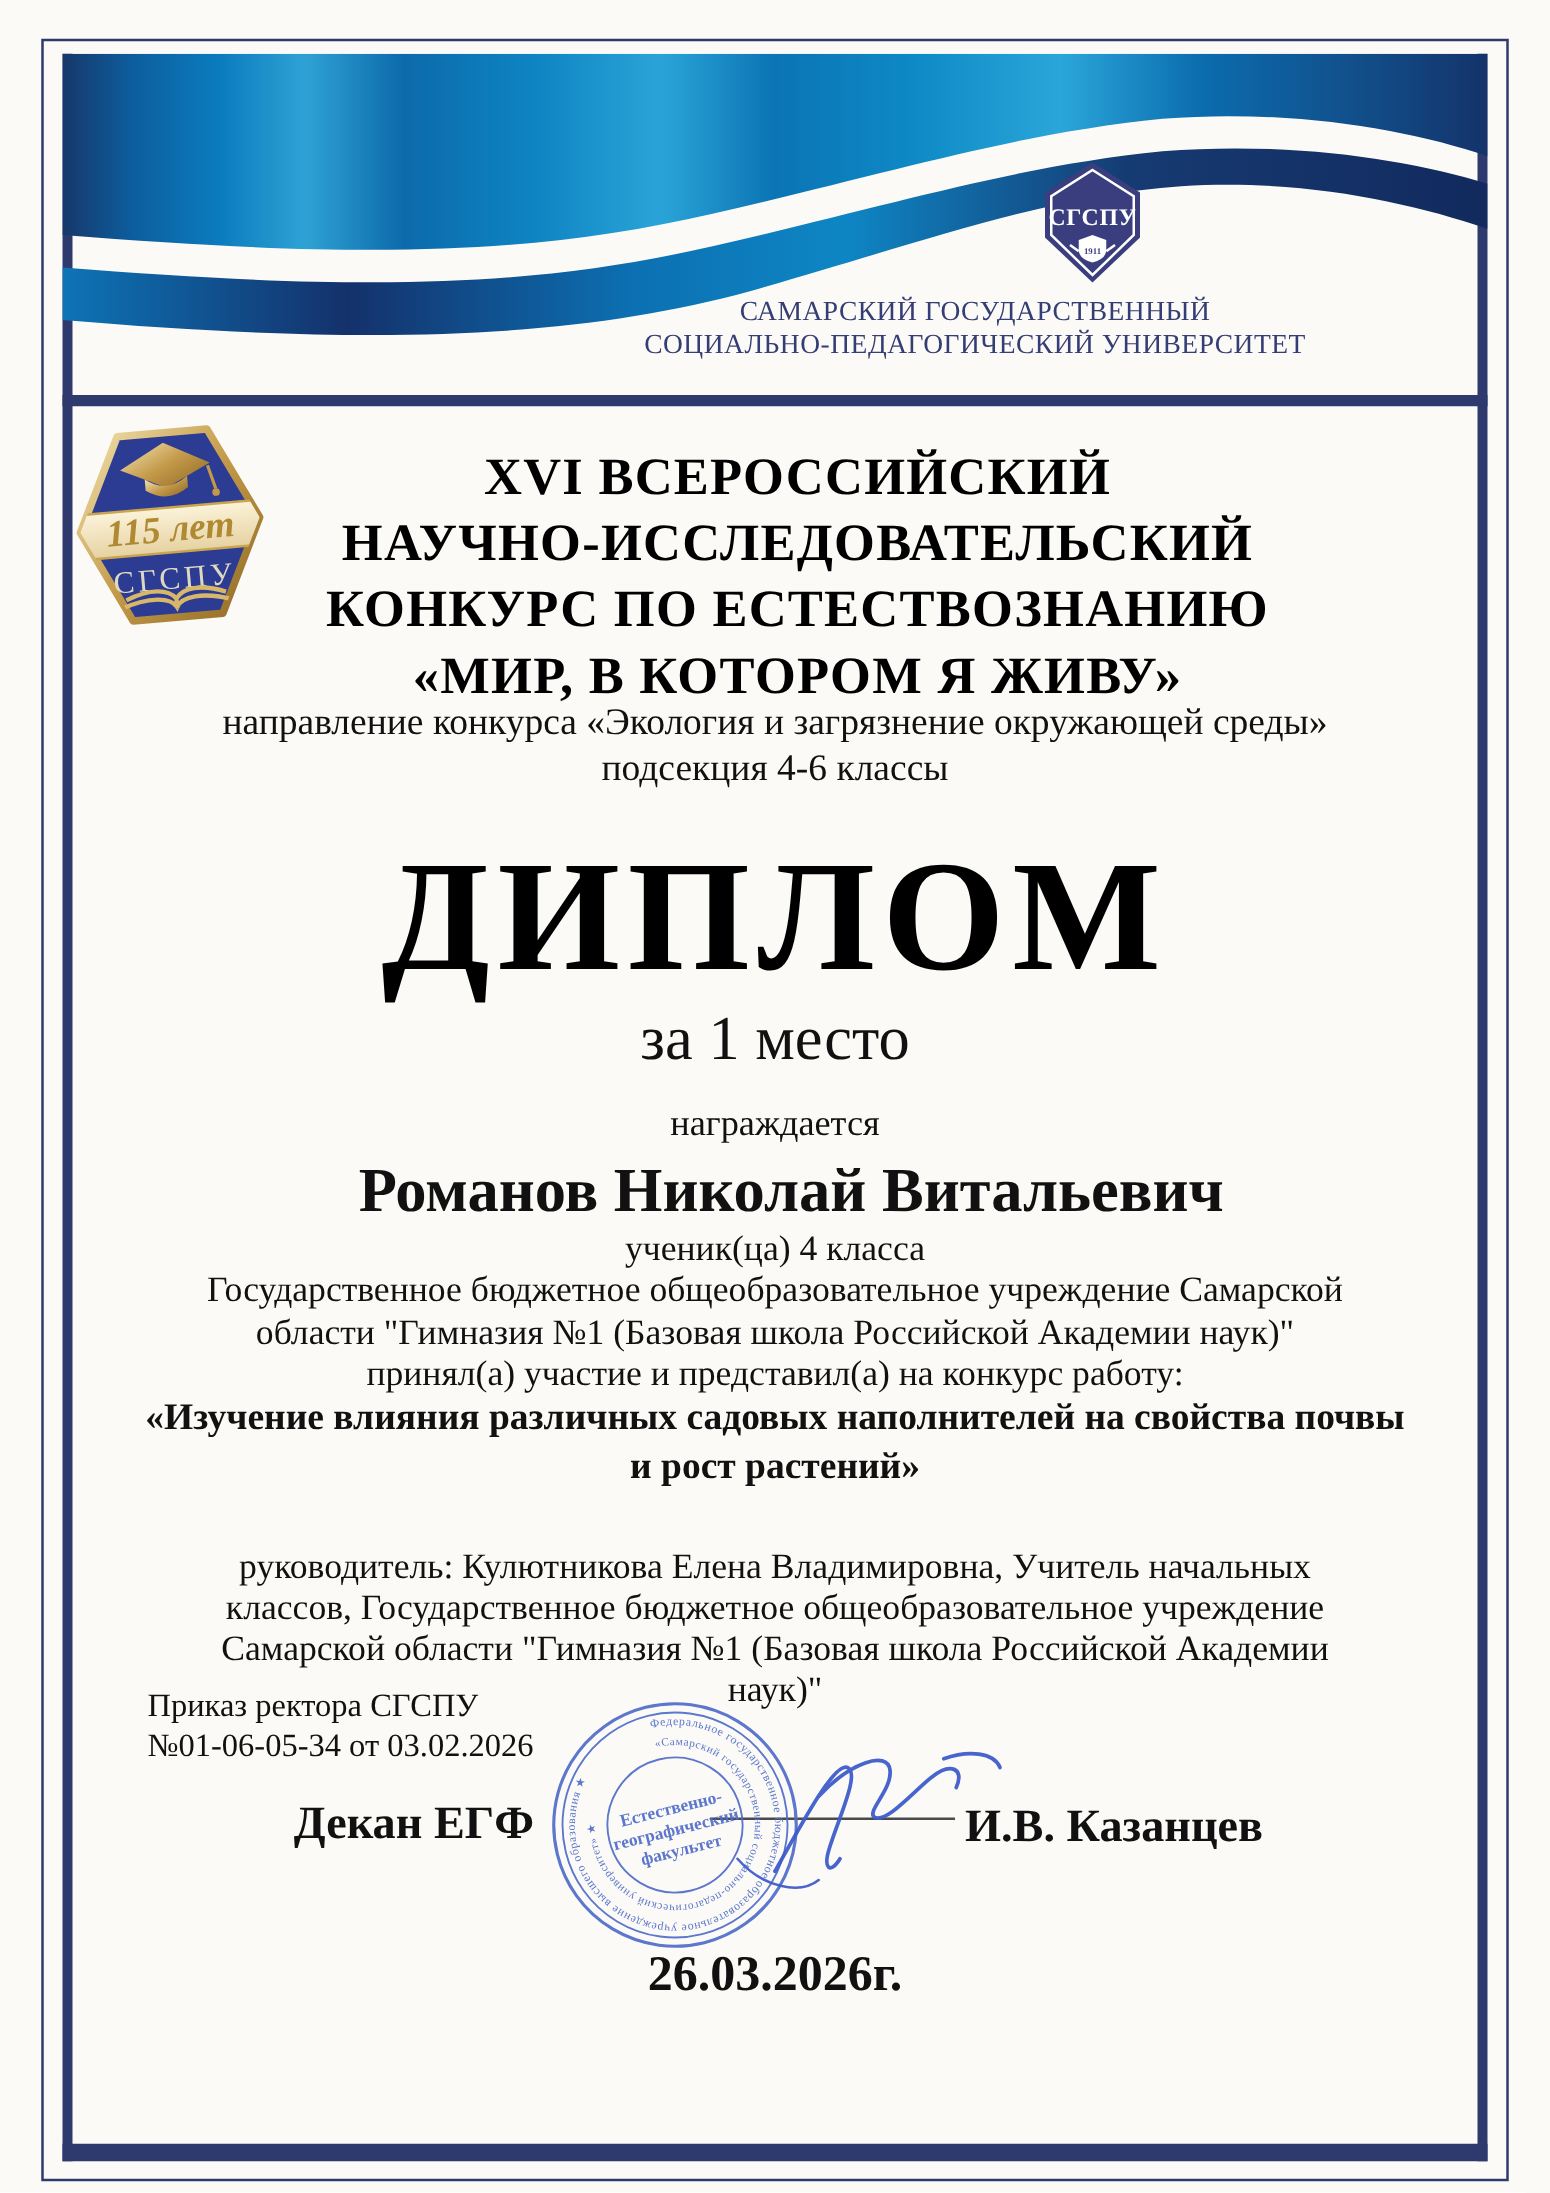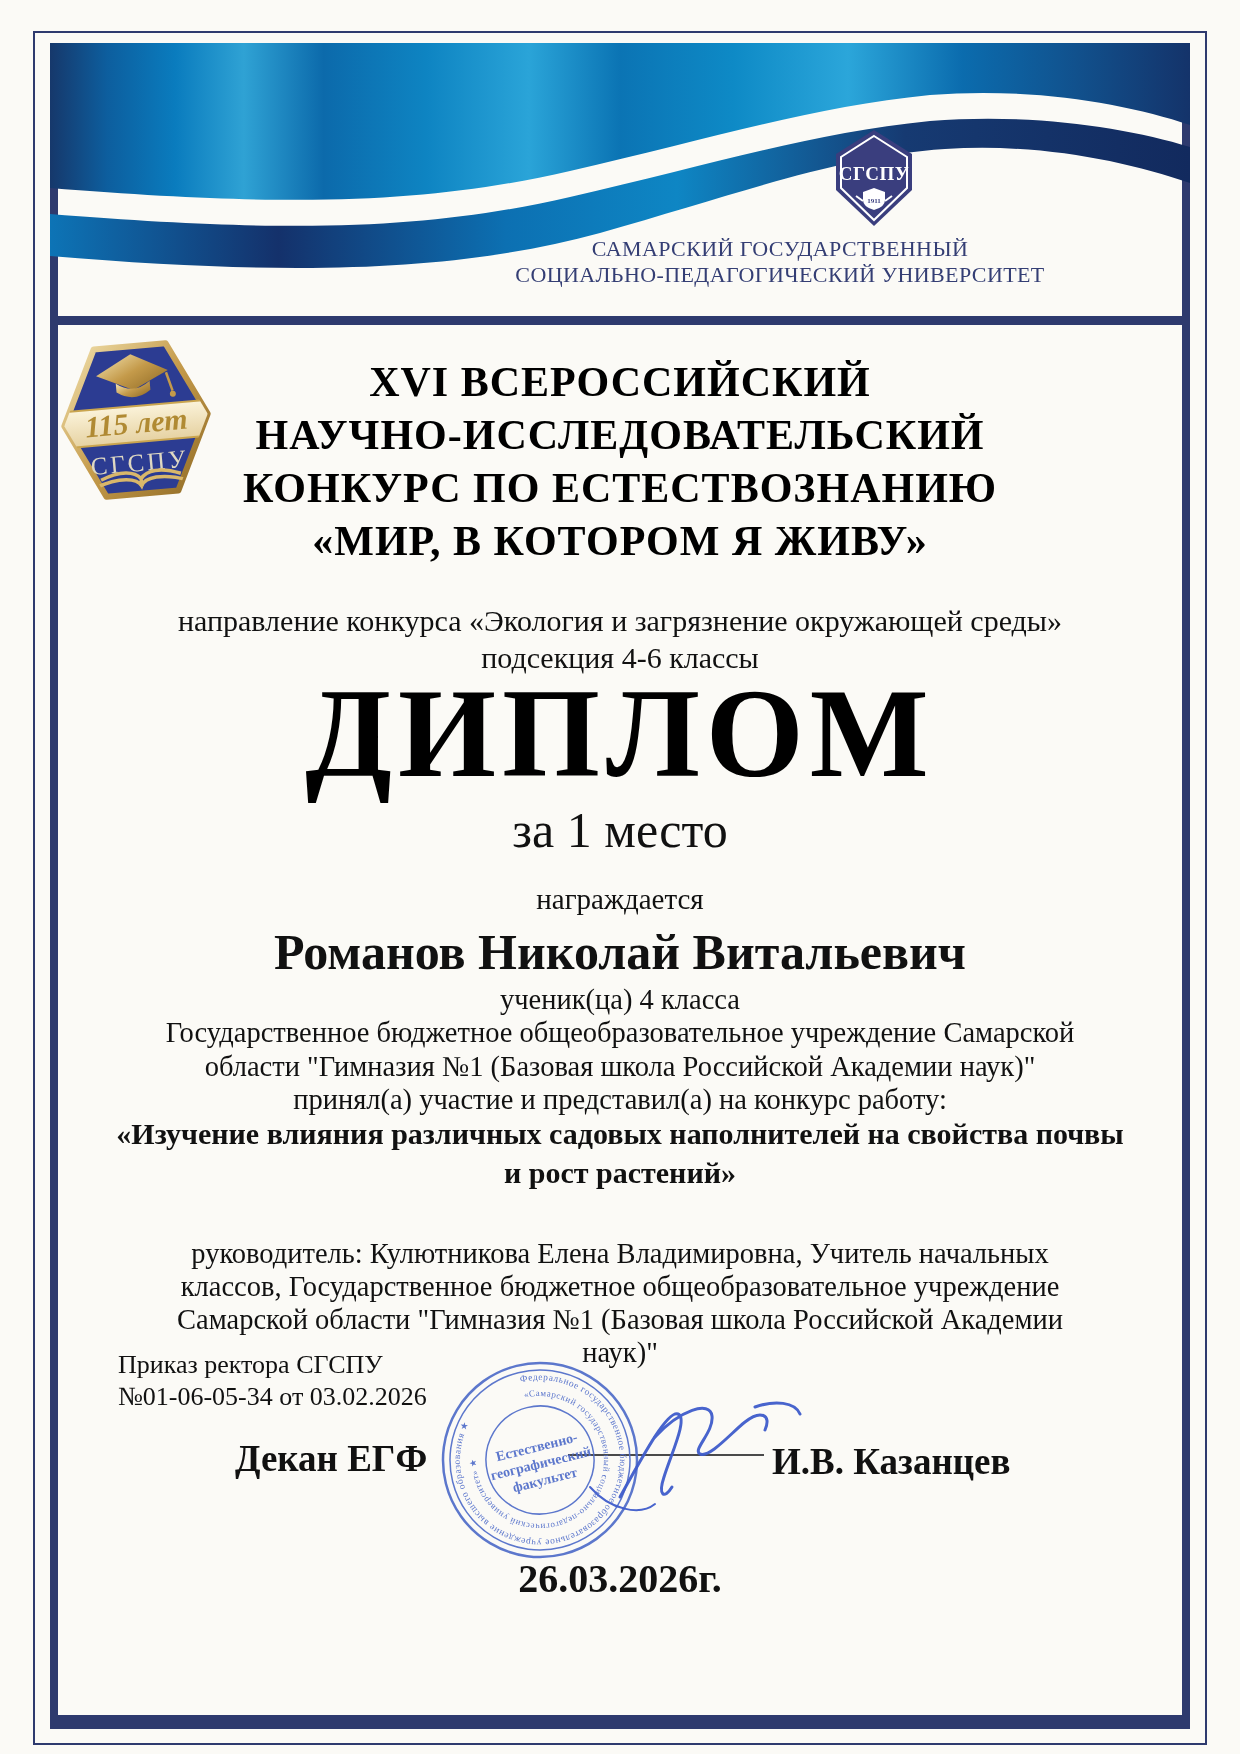--- a/index.html
+++ b/index.html
@@ -27,26 +27,26 @@
   .header-wave{ left:50px; top:43px; width:1140px; height:267px; }
   .university-emblem{ left:828px; top:128px; width:92px; height:100px; }
   .university-name{
     left:420px; top:236px; width:720px; text-align:center;
     font-weight:400; font-size:22px; line-height:26px;
     color:#343e74; letter-spacing:.4px;
   }
   .anniversary-badge{ left:60px; top:330px; width:152px; height:180px; z-index:3;}
   
   .cblock{ left:50px; width:1140px; text-align:center; }
-  .contest-title{ top:356px; font-weight:700; font-size:42px; line-height:53px; letter-spacing:1px; color:#000;}
-  .direction-block{ top:602px; font-size:30px; line-height:37px; }
+  .contest-title{ top:356px; font-weight:700; font-size:42px; line-height:53px; letter-spacing:1px; color:#000;padding-left:18px;}
+  .direction-block{ top:559px; font-size:30px; line-height:37px; }
   .diploma-title{ top:655px; font-weight:700; font-size:126px; line-height:158px; letter-spacing:6px; color:#000;text-align:center;}
   .diploma-place{ top:801px; font-weight:400; font-size:50px; line-height:58px; }
   .awarded-label{ top:882px; font-size:29px; line-height:34px; }
-  .recipient-name{ top:923px; font-weight:700; font-size:50px; line-height:58px; }
+  .recipient-name{ top:923px; font-weight:700; font-size:50px; line-height:58px;padding-left:13px; }
   .body-block{ top:983px; font-size:28.5px; line-height:33.4px; }
   .work-title{ top:1114px; font-weight:700; font-size:30px; line-height:39px; }
   .supervisor-block{ top:1189px; font-size:28.5px; line-height:33px;margin-top:48px; }
   
   .order-block{ left:118px; top:1349px; font-size:26px; line-height:32px; text-align:left;}
   .dean-label{ left:235px; top:1437px; font-weight:700; font-size:37px; }
   .dean-name{ left:772px; top:1440px; font-weight:700; font-size:37px; }
   .signature-line{ left:568px; top:1454px; width:196px; height:0; border-top:2px solid #4a4a4a; }
   .stamp{ left:438px; top:1358px; width:204px; height:204px; opacity:.92;}
   .signature{ left:560px; top:1392px; width:270px; height:140px; }

